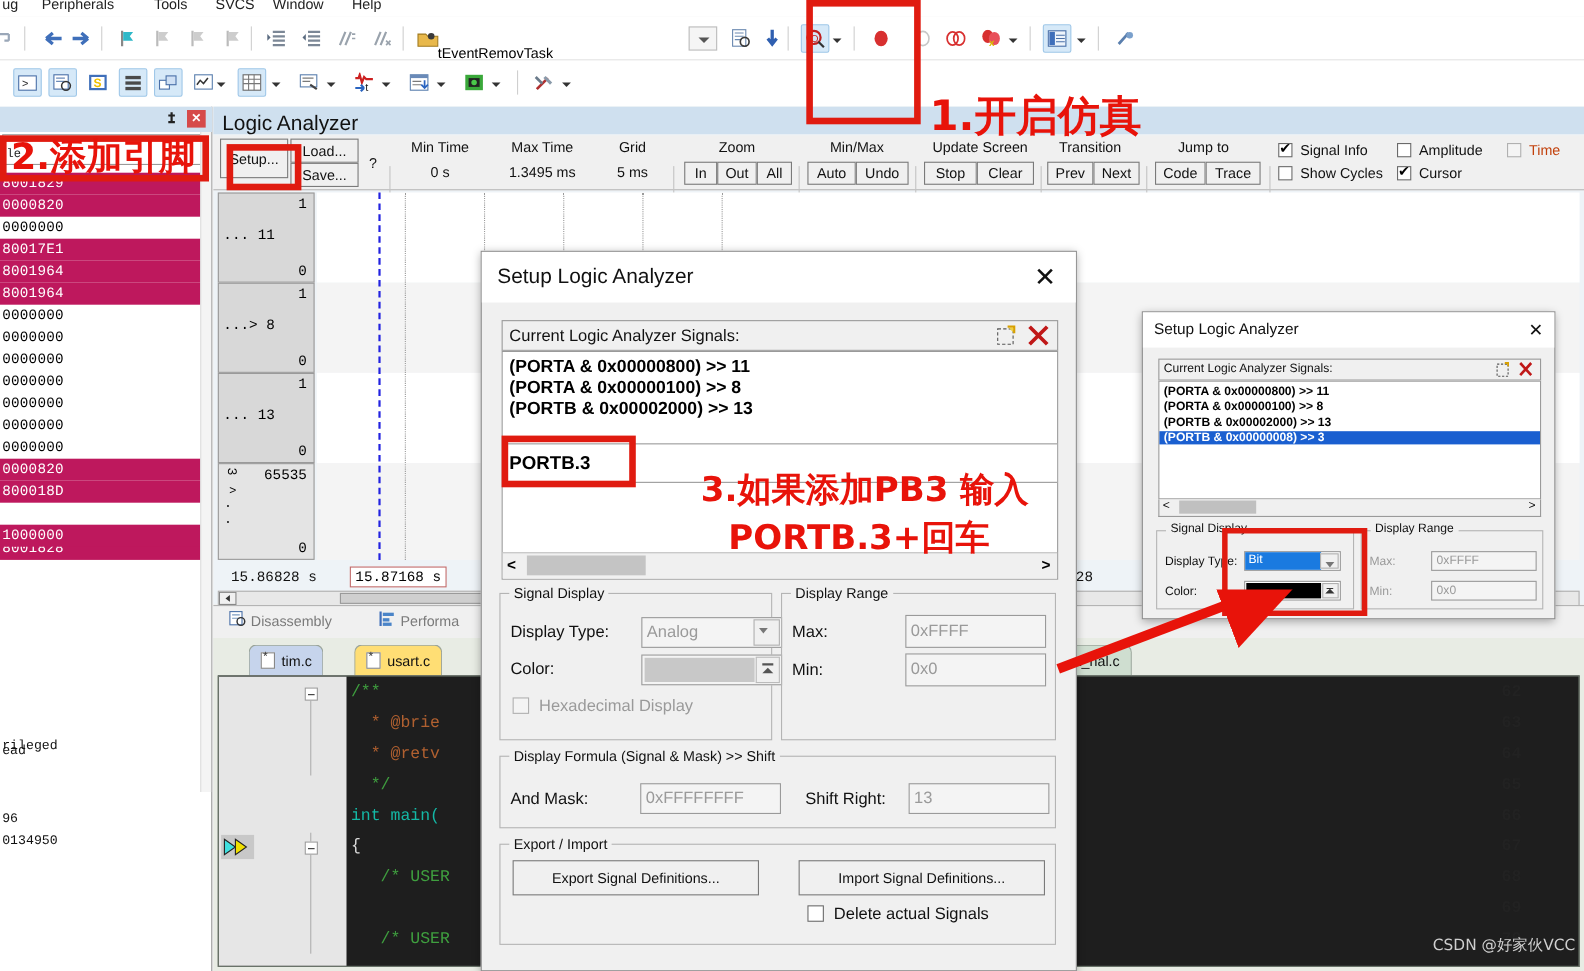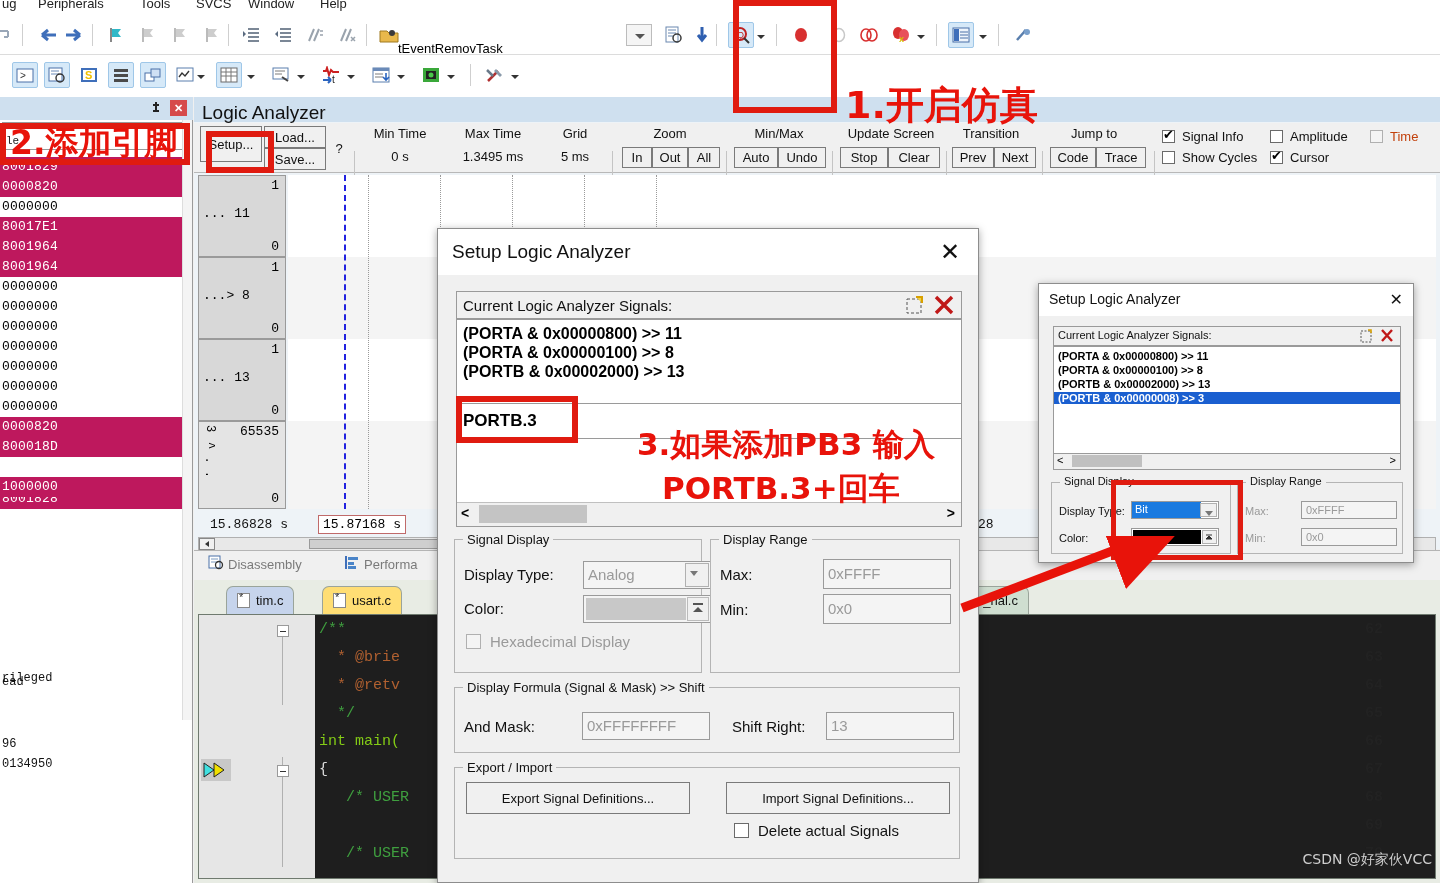--- a/index.html
+++ b/index.html
@@ -137,21 +137,21 @@
       border:1px solid #9a9a9a; background:#fff; }
   .foldbox::after { content:""; position:absolute; left:2px; top:5px; width:6px;
       height:1px; background:#333; }
   .foldline { position:absolute; left:83px; width:1px; background:#b0b0b0; }
   .arrowmark { position:absolute; left:2px; width:30px; height:22px; background:#c8c8c8;
       display:flex; align-items:center; }
   .codeline { position:absolute; left:120px; font-family:"Liberation Mono", monospace;
       font-size:15px; white-space:pre; }
   .c-cmt { color:#3f9f3f; }
   .c-doc { color:#b06030; }
-  .c-kw  { color:#84cc16;text-align:right; }
+  .c-kw  { color:#14b8a6;text-align:right; }
   .c-pl  { color:#dddddd; }
 
   
   .dlg { position:absolute; background:#f0f0f0; border:1px solid #8d8d8d;
       box-shadow:0 2px 8px rgba(0,0,0,.35); }
   .dlg .dtitle { position:absolute; left:0; top:0; right:0; background:#fff; }
   .dlg .dtitle .txt { position:absolute; color:#111; }
   .dlg .xbtn { position:absolute; color:#111; cursor:default; }
   .group { position:absolute; border:1px solid #b4b4b4; }
   .group > .glegend { position:absolute; top:-8px; left:8px; background:#f0f0f0;

